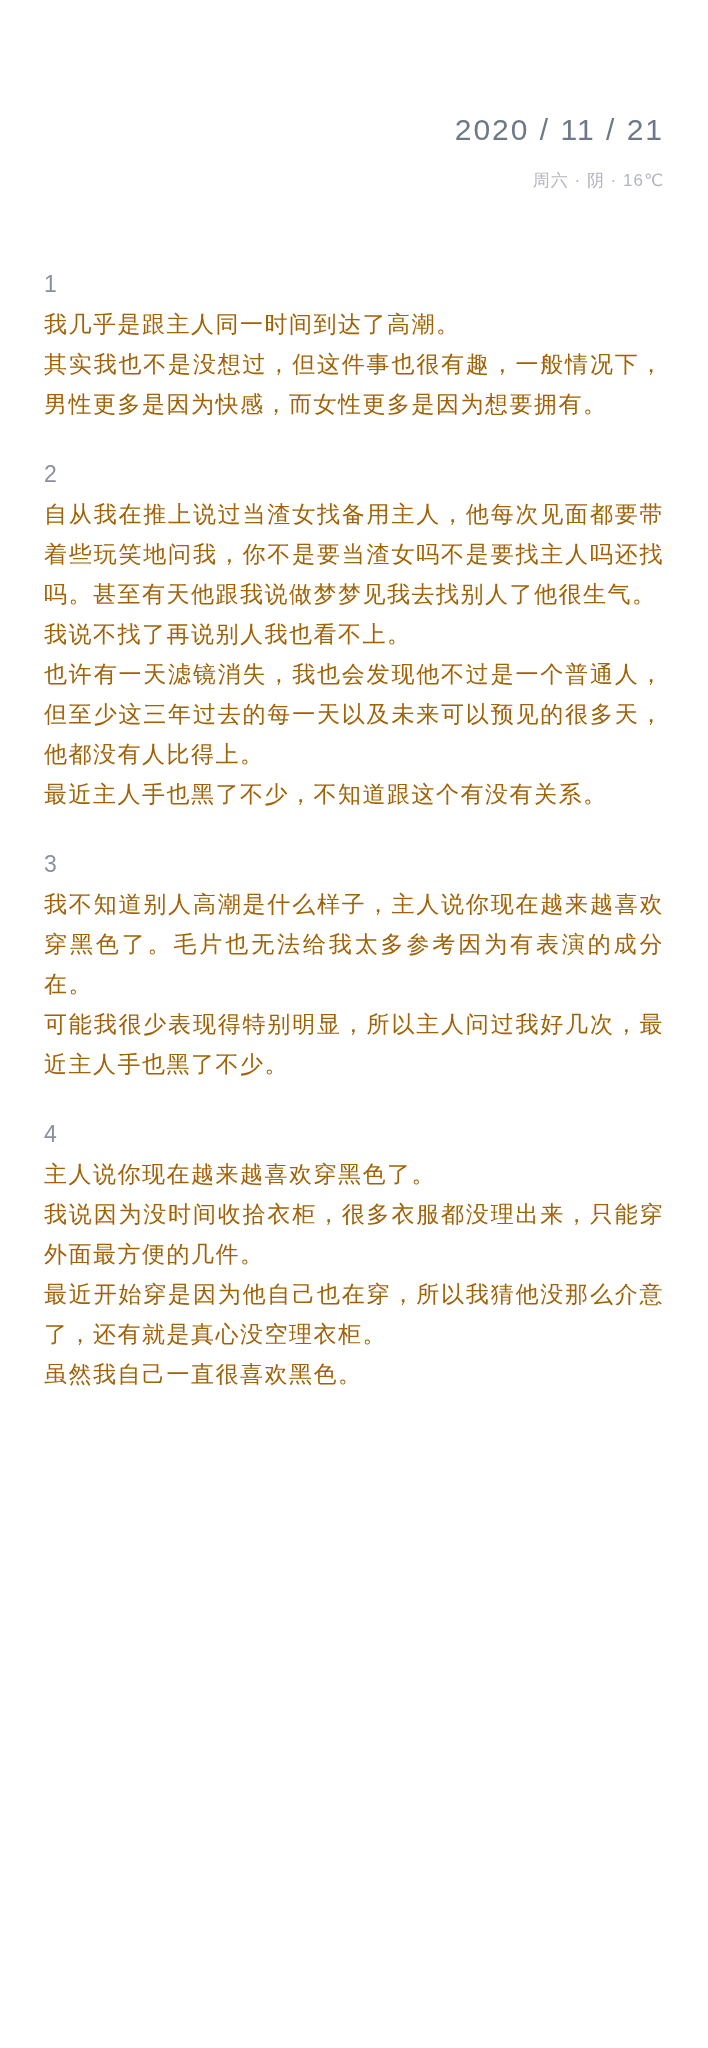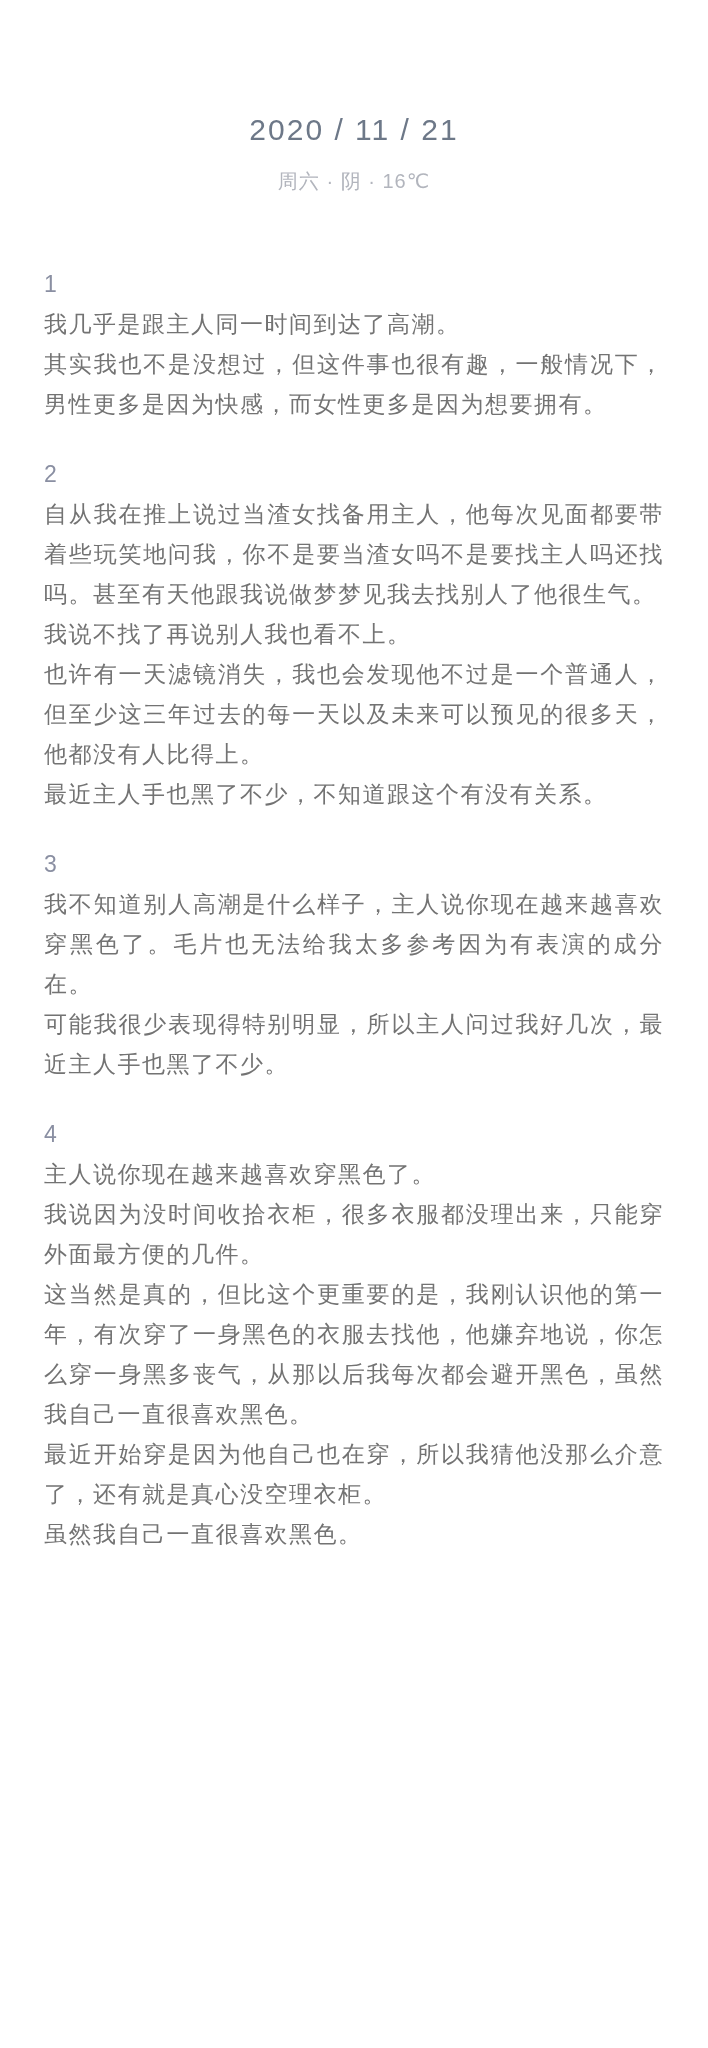--- a/index.html
+++ b/index.html
@@ -14,33 +14,33 @@
     font-family: "Liberation Sans", "DejaVu Sans", sans-serif;
   }
   .page {
     width: 708px;
     height: 2048px;
     background: #ffffff;
     box-sizing: border-box;
     padding: 112px 44px 0 44px;
   }
   header {
-    text-align: center;
+    text-align: right;
   }
   .date-title {
     margin: 0;
     font-size: 30px;
     font-weight: 300;
     letter-spacing: 2px;
     color: #6d7888;
     line-height: 36px;
   }
   .date-meta {
     margin-top: 22px;
-    font-size: 20px;
+    font-size: 17px;
     letter-spacing: 1px;
     color: #b2b5bd;
     line-height: 22px;
   }
   main.content {
     margin-top: 72px;
   }
   section.entry + section.entry {
     margin-top: 30px;
   }
@@ -48,21 +48,21 @@
     font-size: 23px;
     line-height: 40px;
     color: #8a8fa2;
     letter-spacing: 1.5px;
   }
   p.para {
     margin: 0;
     font-size: 23px;
     line-height: 40px;
     letter-spacing: 1.5px;
-    color: #737373;
+    color: #a16207;
     text-align: justify;
     text-justify: inter-ideograph;
     word-break: break-all;
   }
 </style>
 </head>
 <body>
 
 <div class="page">
   <header>
@@ -84,18 +84,17 @@
       </section>
       <section class="entry">
         <div class="sec-num">3</div>
         <p class="para">我不知道别人高潮是什么样子，主人说你现在越来越喜欢穿黑色了。毛片也无法给我太多参考因为有表演的成分在。</p>
         <p class="para">可能我很少表现得特别明显，所以主人问过我好几次，最近主人手也黑了不少。</p>
       </section>
       <section class="entry">
         <div class="sec-num">4</div>
         <p class="para">主人说你现在越来越喜欢穿黑色了。</p>
         <p class="para">我说因为没时间收拾衣柜，很多衣服都没理出来，只能穿外面最方便的几件。</p>
-        <p class="para">这当然是真的，但比这个更重要的是，我刚认识他的第一年，有次穿了一身黑色的衣服去找他，他嫌弃地说，你怎么穿一身黑多丧气，从那以后我每次都会避开黑色，虽然我自己一直很喜欢黑色。</p>
         <p class="para">最近开始穿是因为他自己也在穿，所以我猜他没那么介意了，还有就是真心没空理衣柜。</p>
         <p class="para">虽然我自己一直很喜欢黑色。</p>
       </section>
     </main>
 </div>
 
 </body></html>

